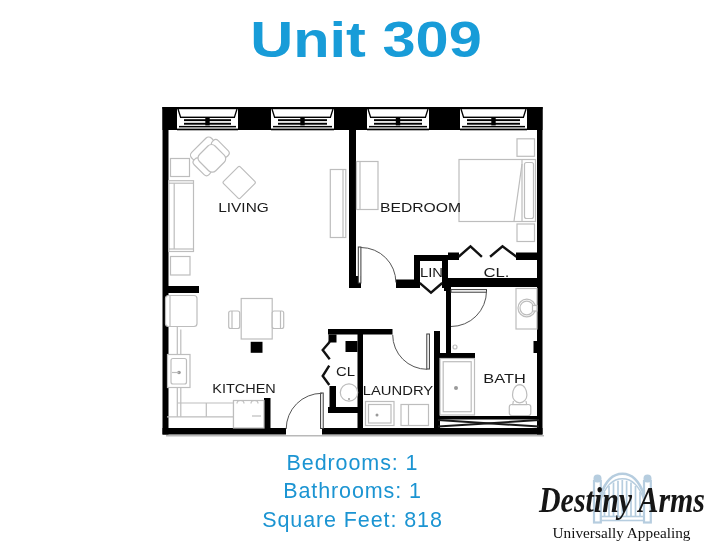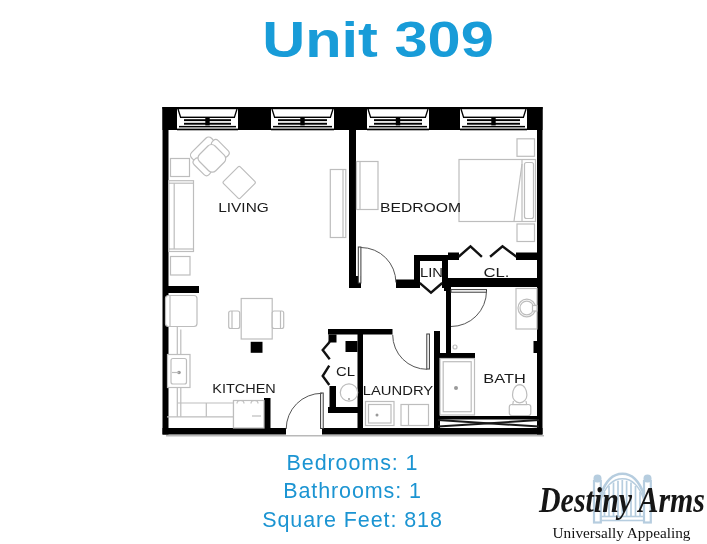--- a/index.html
+++ b/index.html
@@ -1,17 +1,17 @@
 <!DOCTYPE html>
 <html><head>
 <meta charset="utf-8">
 <style>
   html,body{margin:0;padding:0;background:#fff;width:707px;height:544px;overflow:hidden;}
   body{font-family:"Liberation Sans",sans-serif;position:relative;}
-  .title{position:absolute;left:378px;top:11px;}
+  .title{position:absolute;left:366px;top:11px;}
   .title span{display:inline-block;font-weight:bold;font-size:50px;letter-spacing:0px;color:#189cd8;transform:translateX(-50%) scaleX(1.19);transform-origin:center top;white-space:nowrap;}
   .info{position:absolute;left:0;top:448.5px;width:705px;text-align:center;color:#1b94d2;font-size:21.5px;letter-spacing:0.9px;line-height:28.5px;}
   .logo{position:absolute;left:530px;top:460px;width:177px;height:84px;}
 </style>
 </head>
 <body>
 
 <div class="title"><span>Unit 309</span></div>
 
 <svg id="plan" width="707" height="544" viewBox="0 0 707 544" style="position:absolute;left:0;top:0" xmlns="http://www.w3.org/2000/svg">

